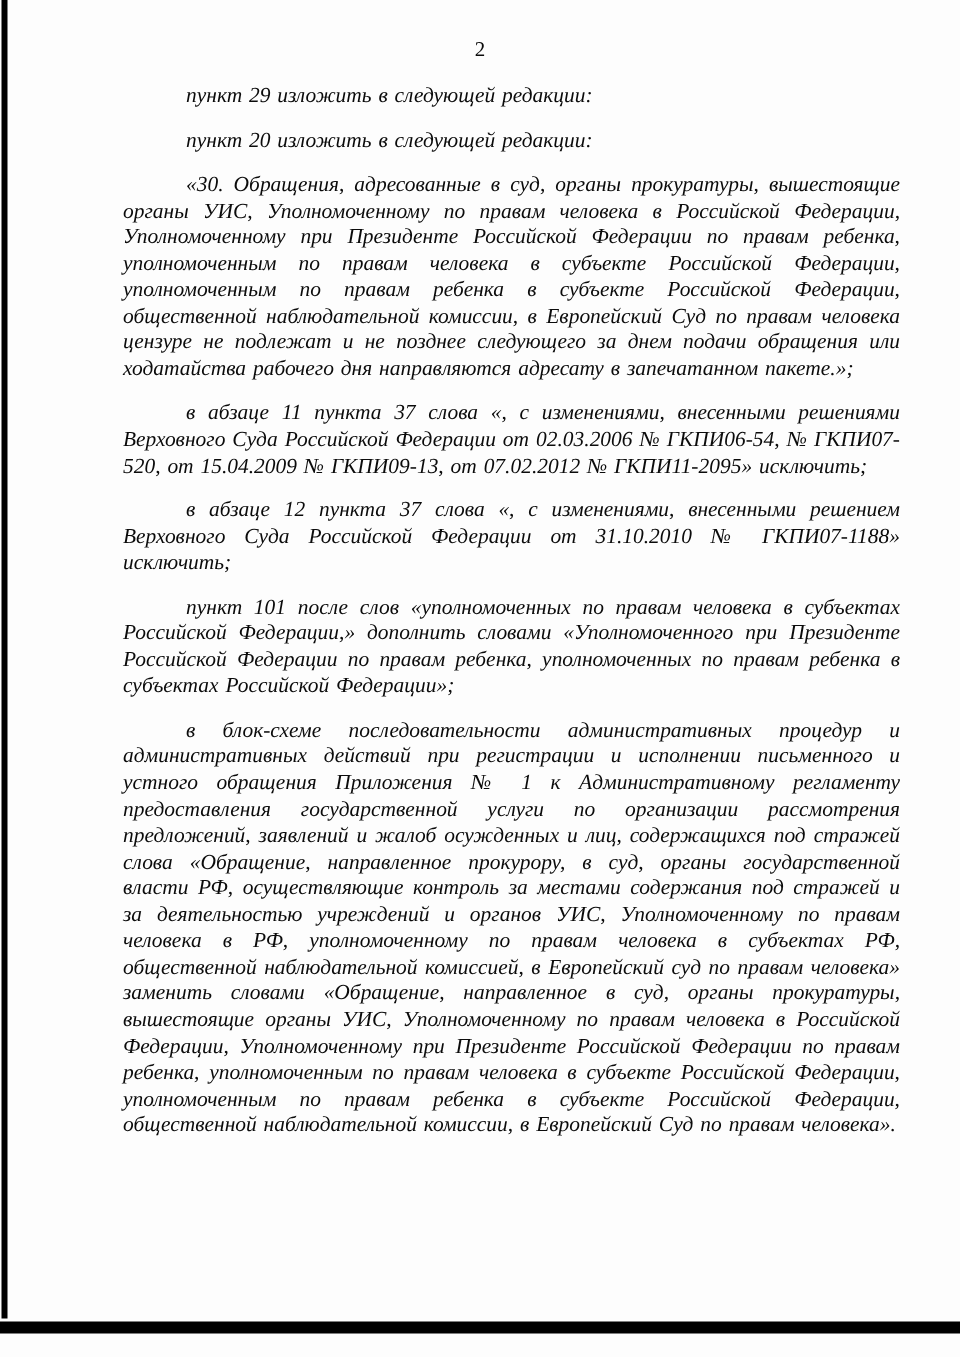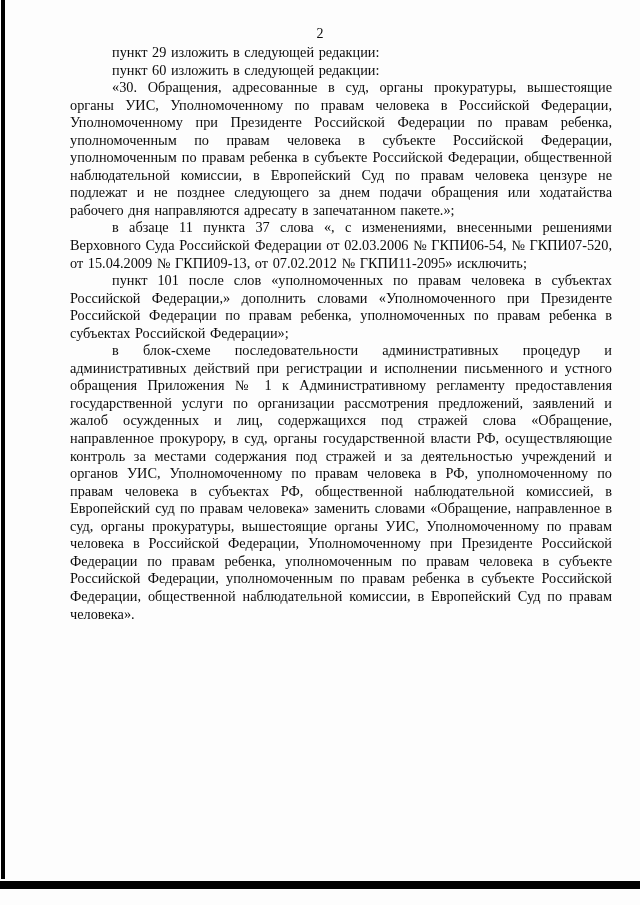--- a/index.html
+++ b/index.html
@@ -44,36 +44,38 @@
     .content {
       position: absolute;
       top: 44px;
       left: 70px;
       width: 542px;
       font-size: 14.3px;
       line-height: 17.55px;
       text-align: justify;
     }
     .content p {
-      margin: 0;
+      margin: 12px;
       padding: 0;
       text-indent: 42px;
       word-spacing: 1px;
+      font-style: italic;
     }
   </style>
 </head>
 <body>
 
 <div class="page">
   <div class="scan-edge-left"></div>
   <div class="scan-edge-bottom"></div>
 
   <div class="page-number">2</div>
 
   <div class="content">
     <p>пункт 29 изложить в следующей редакции:</p>
-    <p>пункт 60 изложить в следующей редакции:</p>
+    <p>пункт 20 изложить в следующей редакции:</p>
     <p>«30. Обращения, адресованные в суд, органы прокуратуры, вышестоящие органы УИС, Уполномоченному по правам человека в Российской Федерации, Уполномоченному при Президенте Российской Федерации по правам ребенка, уполномоченным по правам человека в субъекте Российской Федерации, уполномоченным по правам ребенка в субъекте Российской Федерации, общественной наблюдательной комиссии, в Европейский Суд по правам человека цензуре не подлежат и не позднее следующего за днем подачи обращения или ходатайства рабочего дня направляются адресату в запечатанном пакете.»;</p>
     <p>в абзаце 11 пункта 37 слова «, с изменениями, внесенными решениями Верховного Суда Российской Федерации от 02.03.2006 № ГКПИ06-54, № ГКПИ07-520, от 15.04.2009 № ГКПИ09-13, от 07.02.2012 № ГКПИ11-2095» исключить;</p>
+    <p>в абзаце 12 пункта 37 слова «, с изменениями, внесенными решением Верховного Суда Российской Федерации от 31.10.2010 № ГКПИ07-1188» исключить;</p>
     <p>пункт 101 после слов «уполномоченных по правам человека в субъектах Российской Федерации,» дополнить словами «Уполномоченного при Президенте Российской Федерации по правам ребенка, уполномоченных по правам ребенка в субъектах Российской Федерации»;</p>
     <p>в блок-схеме последовательности административных процедур и административных действий при регистрации и исполнении письменного и устного обращения Приложения № 1 к Административному регламенту предоставления государственной услуги по организации рассмотрения предложений, заявлений и жалоб осужденных и лиц, содержащихся под стражей слова «Обращение, направленное прокурору, в суд, органы государственной власти РФ, осуществляющие контроль за местами содержания под стражей и за деятельностью учреждений и органов УИС, Уполномоченному по правам человека в РФ, уполномоченному по правам человека в субъектах РФ, общественной наблюдательной комиссией, в Европейский суд по правам человека» заменить словами «Обращение, направленное в суд, органы прокуратуры, вышестоящие органы УИС, Уполномоченному по правам человека в Российской Федерации, Уполномоченному при Президенте Российской Федерации по правам ребенка, уполномоченным по правам человека в субъекте Российской Федерации, уполномоченным по правам ребенка в субъекте Российской Федерации, общественной наблюдательной комиссии, в Европейский Суд по правам человека».</p>
   </div>
 </div>
 
 </body></html>

